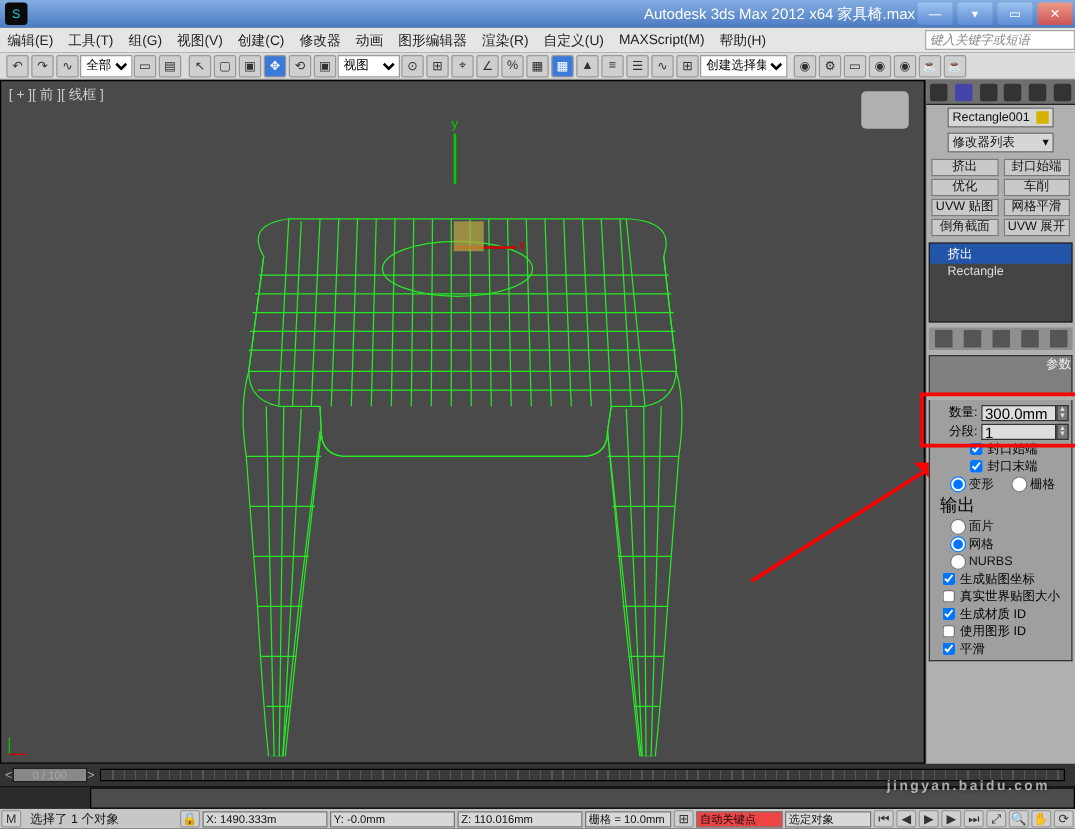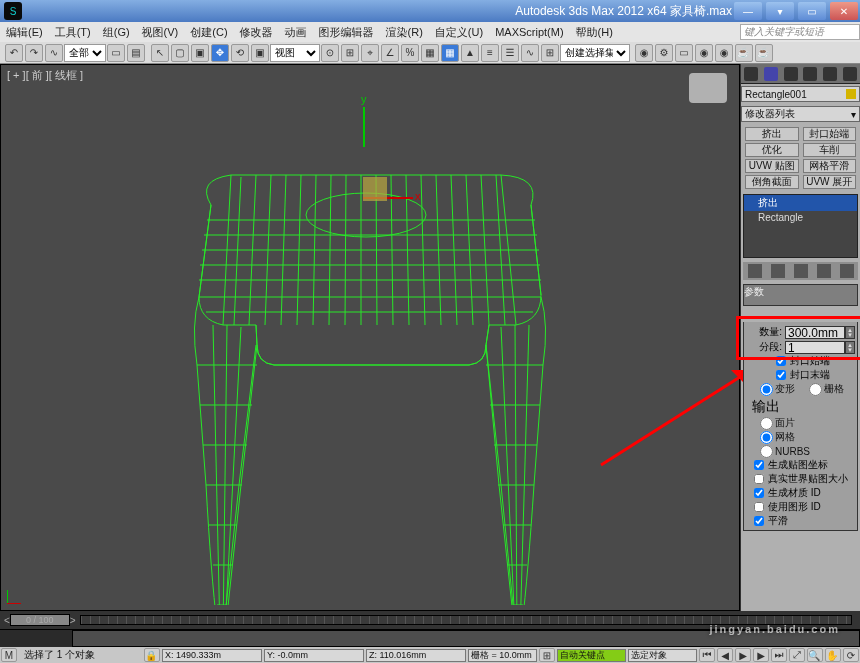--- a/index.html
+++ b/index.html
@@ -35,30 +35,30 @@
   .axis-tripod .y{position:absolute;width:1px;height:14px;background:#0c0;bottom:0;left:0}
   .axis-tripod .x{position:absolute;width:14px;height:1px;background:#c00;bottom:0;left:0}
   .viewcube{position:absolute;top:8px;right:12px;width:38px;height:30px;background:#ddd;opacity:.7;border-radius:4px}
   .red-arrow{position:absolute;pointer-events:none}
   .red-arrow line{stroke:#f00;stroke-width:3}
   .red-arrow polygon{fill:#f00}
   
   .sidebar{width:120px;background:#b0b0b0;border-left:1px solid #333;display:flex;flex-direction:column;font-size:10px;color:#111}
   .sb-iconrow{height:20px;background:#6f6f6f;display:flex;align-items:center;justify-content:space-around;border-bottom:1px solid #222}
   .sb-iconrow div{width:14px;height:14px;background:#333;border-radius:2px}
-  .sb-field{height:16px;margin:2px 0;background:#d6d6d6;border:1px solid #666;font-size:10px;padding:0 3px;display:flex;align-items:center;justify-content:space-between}
+  .sb-field{height:16px;margin:2px 17px;background:#d6d6d6;border:1px solid #666;font-size:10px;padding:0 3px;display:flex;align-items:center;justify-content:space-between}
   .sb-field .color{width:10px;height:10px;background:#d4b400}
   .sb-grid{display:flex;flex-wrap:wrap;padding:2px}
   .sb-grid div{flex:0 0 calc(50% - 4px);margin:1px 2px;height:14px;background:#c9c9c9;border:1px solid #7a7a7a;text-align:center;font-size:10px;line-height:12px}
   .sb-stack{background:#444;color:#ddd;border:1px solid #222;margin:2px;height:64px;font-size:10px}
   .sb-stack .sel{background:#2255aa;color:#fff;padding:1px 14px}
   .sb-stack .it{padding:1px 14px}
   .sb-pin{height:18px;background:#8f8f8f;display:flex;align-items:center;justify-content:space-around;margin:2px}
   .sb-pin div{width:14px;height:14px;background:#555}
-  .sb-rollhead{background:#7f7f7f;color:#eee;text-align:left;font-size:10px;height:22px;line-height:14px;margin:2px 2px 16px 2px;border:1px solid #333}
+  .sb-rollhead{background:#7f7f7f;color:#eee;text-align:right;font-size:10px;height:32px;line-height:14px;margin:2px 2px 4px 2px;border:1px solid #333}
   .params{margin:0 2px;border:1px solid #333;border-top:none;background:#9f9f9f;padding:2px 2px;position:relative}
   .params .row{display:flex;align-items:flex-end;height:15px;font-size:10px;color:#000}
   .params .row .lab{width:36px;text-align:right;margin-right:3px}
   .params .row .spin{flex:1;height:13px;background:#ddd;border:1px solid #333;font-size:12px;padding:0 2px;display:flex;align-items:center}
   .params .row .arrow{width:10px;height:13px;background:#777;border:1px solid #333;font-size:7px;text-align:center;line-height:5px;color:#ddd}
   .params .chk{display:flex;align-items:center;height:14px;font-size:10px;color:#000}
   .params .chk input{margin:0 4px 0 30px;width:10px;height:10px}
   .params .chk input.l{margin-left:8px}
   .params .radio-row{display:flex;align-items:center;height:14px;font-size:10px}
   .params .radio-row input{margin:0 2px 0 14px}
@@ -364,21 +364,21 @@
 
 <div class="status">
   <div class="tbtn">M</div>
   <span class="prompt">选择了 1 个对象</span>
   <div class="tbtn">🔒</div>
   <div class="coord">X: 1490.333m</div>
   <div class="coord">Y: -0.0mm</div>
   <div class="coord">Z: 110.016mm</div>
   <div class="coord small">栅格 = 10.0mm</div>
   <div class="tbtn">⊞</div>
-  <div class="coord small" style="background:#84cc16">自动关键点</div>
+  <div class="coord small" style="background:#ef4444">自动关键点</div>
   <div class="coord small">选定对象</div>
   <div class="tbtn">⏮</div>
   <div class="tbtn">◀</div>
   <div class="tbtn">▶</div>
   <div class="tbtn">▶</div>
   <div class="tbtn">⏭</div>
   <div class="tbtn">⤢</div>
   <div class="tbtn">🔍</div>
   <div class="tbtn">✋</div>
   <div class="tbtn">⟳</div>

